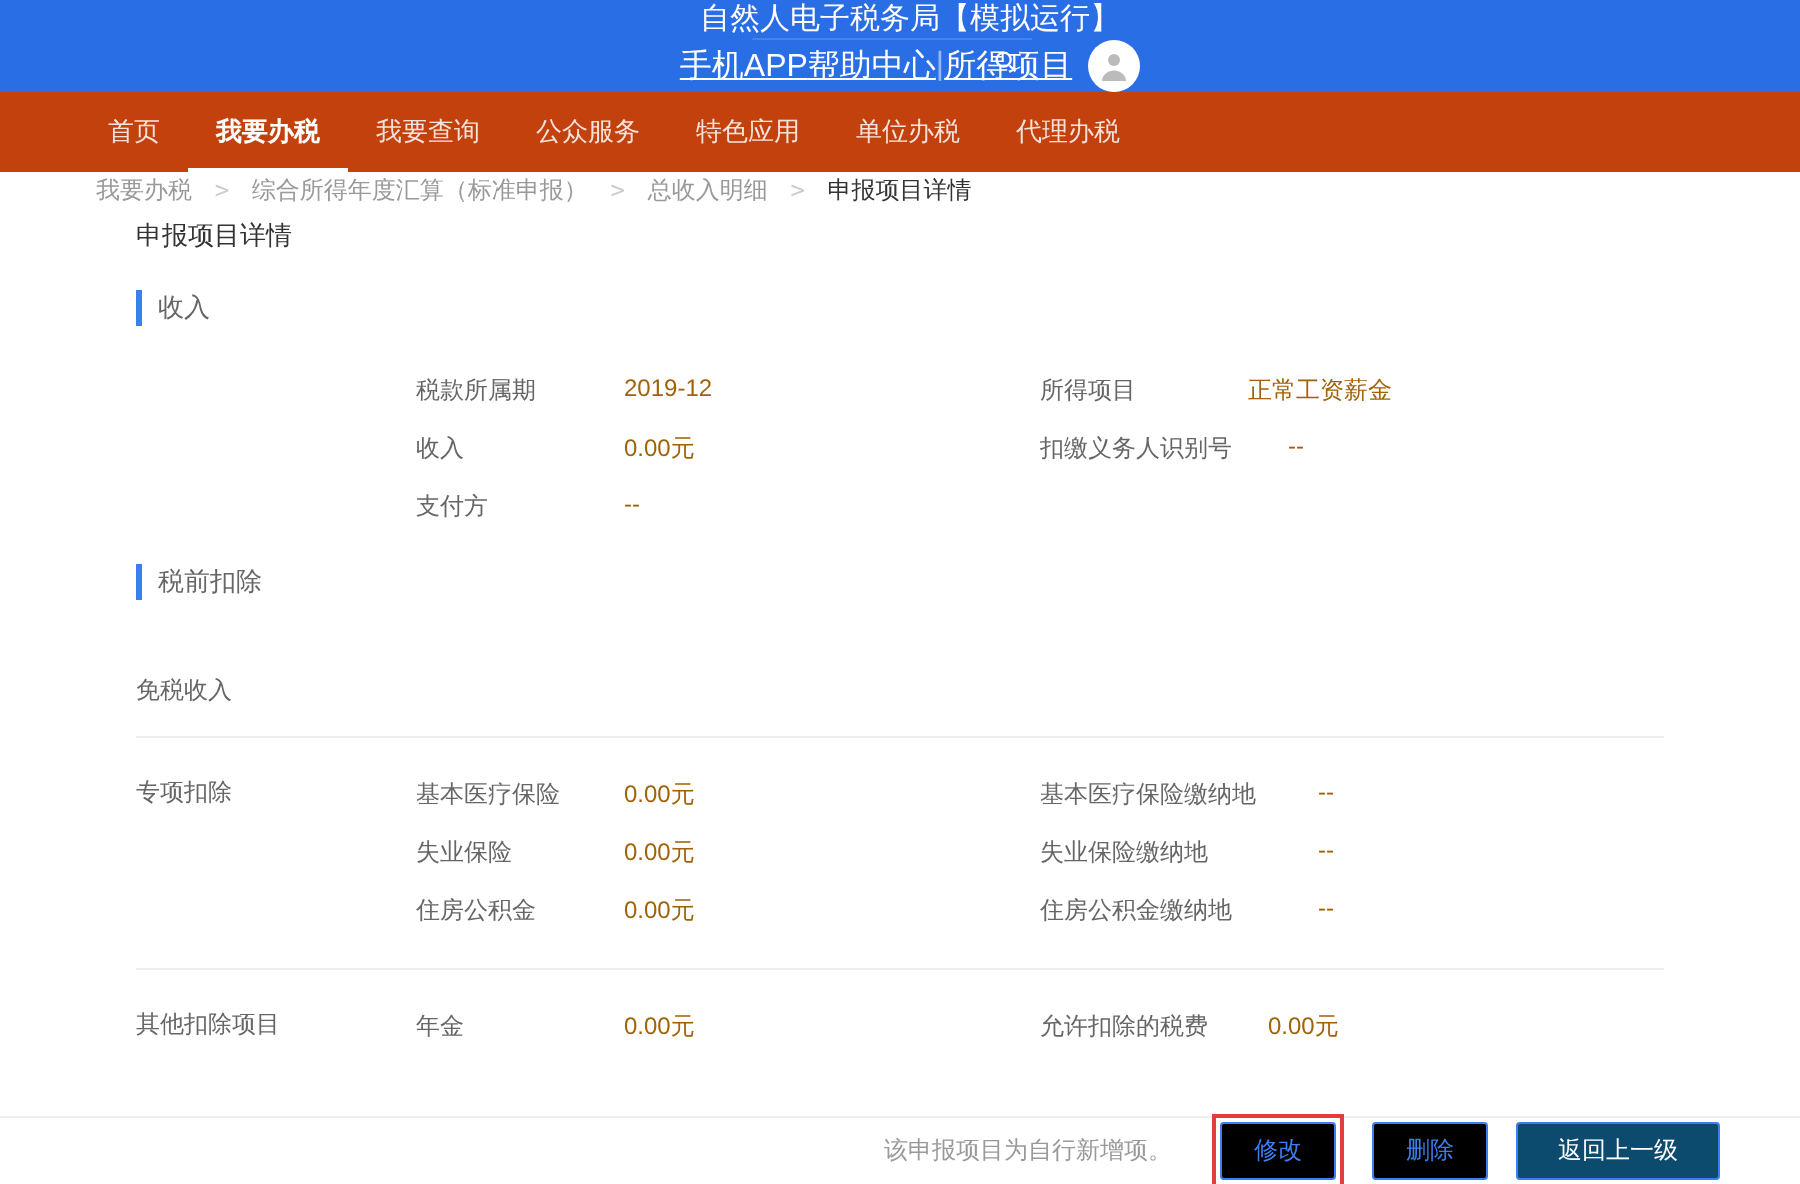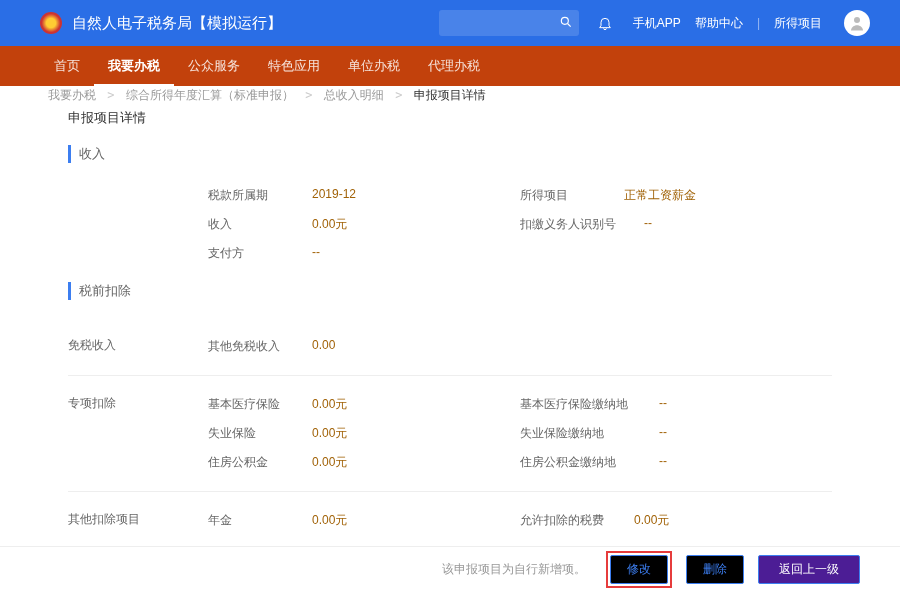--- a/index.html
+++ b/index.html
@@ -1,24 +1,24 @@
 <!DOCTYPE html>
 <html><head>
   <meta charset="utf-8">
   <style>
     * { margin: 0; padding: 0; box-sizing: border-box; }
     body { font-family: "Microsoft YaHei", Arial, sans-serif; font-size: 13px; color: #333; background: #fff; }
     
-    .header { background: #2a6ee6; color: #fff; height: 46px; display: flex; align-items: center; padding: 0 30px 0 40px; }
+    .header { background: #2a6ee6; color: #fff; height: 46px; display: flex; align-items: center; padding: 0 30px 0 40px; flex-direction: column; }
     .logo { width: 22px; height: 22px; background: radial-gradient(circle, #ffcc33 30%, #cc3333 60%); border-radius: 50%; margin-right: 10px; }
     .app-title { font-size: 15px; flex: 1; }
     .search-box { width: 140px; height: 26px; background: rgba(255,255,255,0.15); border-radius: 3px; position: relative; margin-right: 18px; }
     .search-icon { position: absolute; right: 6px; top: 5px; width: 14px; height: 14px; }
     .bell-icon { width: 16px; height: 16px; margin-right: 20px; cursor: pointer; }
-    .header-links { display: flex; align-items: center; gap: 14px; font-size: 12px; }
+    .header-links { display: flex; align-items: center; font-size: 16px; text-decoration: underline; }
     .header-link { color: #fff; cursor: pointer; }
     .divider { color: rgba(255,255,255,0.5); }
     .avatar { width: 26px; height: 26px; background: #fff; border-radius: 50%; display: flex; align-items: center; justify-content: center; font-size: 18px; margin-left: 8px; cursor: pointer; color: #888;}
     
     .nav { background: #c2410c; display: flex; padding: 0 40px; height: 40px; }
     .nav-item { padding: 0 14px; line-height: 40px; color: rgba(255,255,255,0.85); cursor: pointer; font-size: 13px; }
     .nav-item.active { color: #fff; font-weight: bold; border-bottom: 2px solid #fff; }
     
     .breadcrumb { padding: 1px 48px; font-size: 12px; color: #999; }
     .breadcrumb span { cursor: pointer; }
@@ -34,25 +34,25 @@
     .field-row .col { flex: 1; display: flex; padding: 6px 0; font-size: 12px; }
     .field-row .label { color: #666; width: 90px; flex-shrink: 0;}
     .field-row .value { color: #a16207; margin-left: 14px; }
     
     .subsection { display: flex; border-bottom: 1px solid #eee; padding: 14px 0; }
     .subsection:last-child { border-bottom: none; }
     .sub-label { width: 140px; color: #666; font-size: 12px; padding-top: 5px;}
     .sub-fields { flex: 1; }
     .sub-fields .field-row { padding: 0; }
     
-    .footer-bar { position: fixed; bottom: 0; left: 0; right: 0; height: 46px; background: #fff; border-top: 1px solid #eee; display: flex; align-items: center; justify-content: flex-end; padding: 0 40px; gap: 14px; }
+    .footer-bar { position: fixed; bottom: 0; left: 0; right: 0; height: 34px; background: #fff; border-top: 1px solid #eee; display: flex; align-items: center; justify-content: flex-end; padding: 0 40px; gap: 14px; }
     .footer-note { color: #999; font-size: 12px; margin-right: 6px; }
     .btn { padding: 5px 16px; font-size: 12px; cursor: pointer; border-radius: 2px; border: 1px solid; background: #000000;}
     .btn-primary-outline { color: #3c7ef0; border-color: #3c7ef0;}
-    .btn-primary { background: #4c1d95; color: #fff; border-color: #3c7ef0; padding: 5px 20px;}
+    .btn-primary { background: #0c4a6e; color: #fff; border-color: #3c7ef0; padding: 5px 20px;}
     .highlight-box { border: 2px solid #e63c3c; padding: 2px; display: inline-flex;}
     
     svg { display: block; }
   </style>
 </head>
 <body>
 
 <div class="header">
   <div class="logo"></div>
   <div class="app-title">自然人电子税务局【模拟运行】</div>
@@ -76,20 +76,21 @@
           <circle cx="12" cy="8" r="4"></circle>
           <path d="M4 22c0-4 4-7 8-7s8 3 8 7"></path>
         </svg>
     </div>
   </div>
 </div>
 
 <div class="nav">
   <div class="nav-item">首页</div>
   <div class="nav-item active">我要办税</div>
+  <div class="nav-item">我要查询</div>
   <div class="nav-item">公众服务</div>
   <div class="nav-item">特色应用</div>
   <div class="nav-item">单位办税</div>
   <div class="nav-item">代理办税</div>
 </div>
 
 <div class="breadcrumb">
   <span>我要办税</span>
   <span class="sep">&gt;</span>
   <span>综合所得年度汇算（标准申报）</span>
@@ -132,24 +133,20 @@
       <div class="col"></div>
     </div>
   </div>
 
   <div class="section-title">税前扣除</div>
 
   <div class="subsection">
     <div class="sub-label">免税收入</div>
     <div class="sub-fields">
       <div class="field-row">
-        <div class="col">
-            <span class="label">其他免税收入</span>
-            <span class="value">0.00</span>
-          </div>
         <div class="col"></div>
       </div>
     </div>
   </div>
 
   <div class="subsection">
     <div class="sub-label">专项扣除</div>
     <div class="sub-fields">
       <div class="field-row">
         <div class="col">

